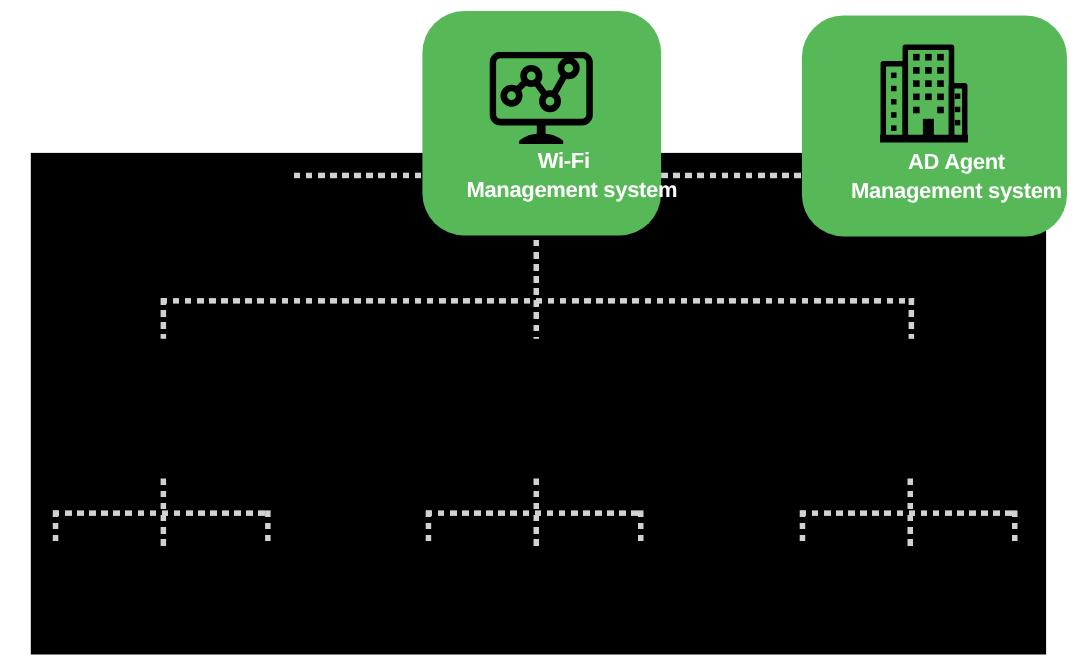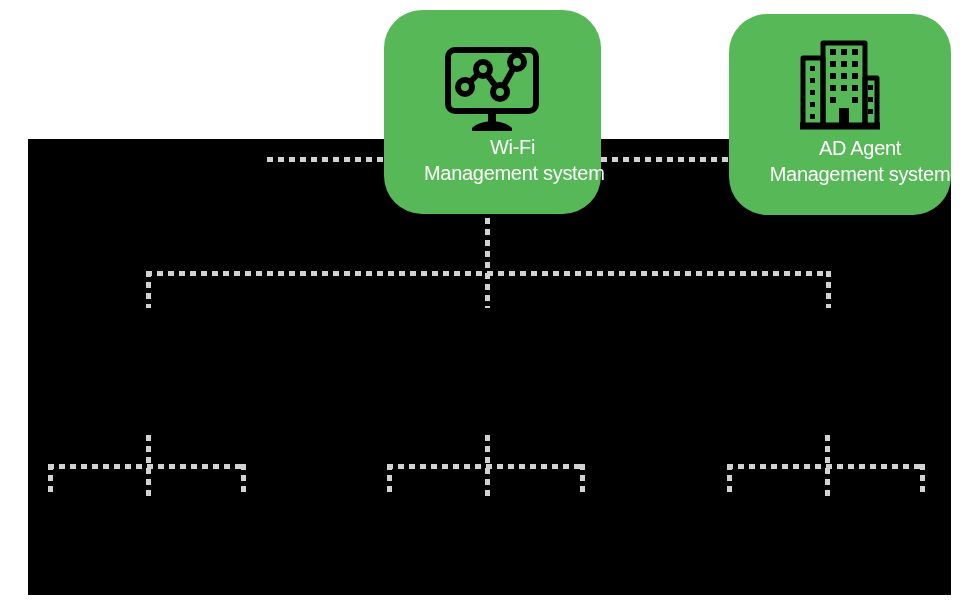--- a/index.html
+++ b/index.html
@@ -21,21 +21,21 @@
     background-image:repeating-linear-gradient(to bottom,#d2d2d2 0 6px,transparent 6px 11px);
   }
   
   .node{
     position:absolute;background:#57b858;border-radius:38px;
     color:#ffffff;text-align:center;
   }
   .node .icon{position:absolute;display:block;}
   .node .label{
     position:absolute;left:0;right:0;bottom:26px;
-    font-size:20px;font-weight:400;line-height:26px;letter-spacing:-0.3px;
+    font-size:20px;font-weight:700;line-height:26px;letter-spacing:-0.3px;
     white-space:nowrap;
     margin-left:40px;
   }
   svg{display:block;}
 </style>
 </head>
 <body>
 
 <div id="stage">
 
@@ -83,21 +83,21 @@
         <rect x="43" y="64" width="8" height="12" fill="#000000"></rect>
         <path d="M 27,81 C 36,72 58,72 67,81 L 67,84 L 27,84 Z" fill="#000000"></path>
       </svg>
     </span>
     <div class="label" style="bottom:28px;">
       <div>Wi-Fi</div>
       <div>Management system</div>
     </div>
   </div>
 
-  <div class="node" style="left:729px;top:14px;width:222px;height:201px;">
+  <div class="node" style="left:729px;top:14px;width:241px;height:201px;">
     <span class="icon" style="left:71px;top:26px;">
       <svg width="80" height="90" viewBox="0 0 80 90">
         <rect x="23" y="3" width="42" height="83" fill="none" stroke="#000000" stroke-width="5" stroke-linejoin="round"></rect>
         <rect x="3" y="18" width="20" height="68" fill="none" stroke="#000000" stroke-width="5" stroke-linejoin="round"></rect>
         <rect x="65" y="38" width="12" height="48" fill="none" stroke="#000000" stroke-width="5" stroke-linejoin="round"></rect>
         <line x1="0" y1="86" x2="80" y2="86" stroke="#000000" stroke-width="7"></line>
         <g fill="#000000">
           <rect x="30" y="9" width="6" height="6"></rect>
             <rect x="41" y="9" width="6" height="6"></rect>
             <rect x="52" y="9" width="6" height="6"></rect>

